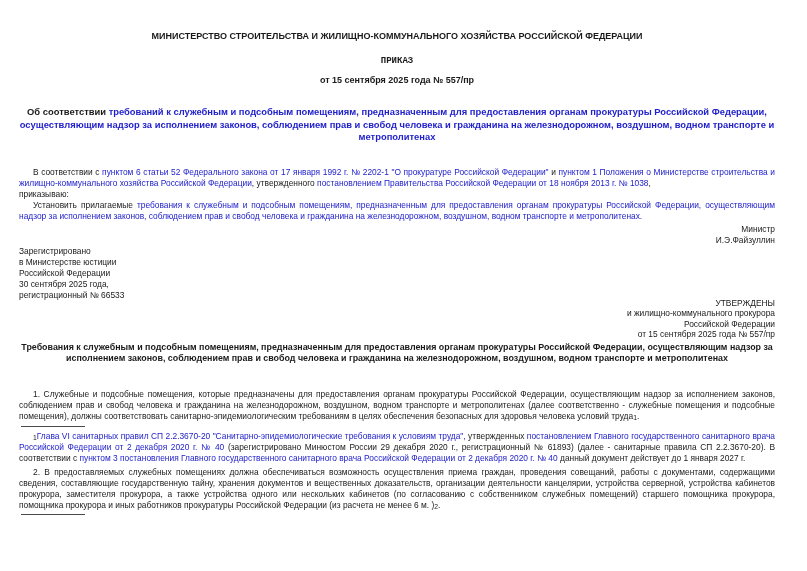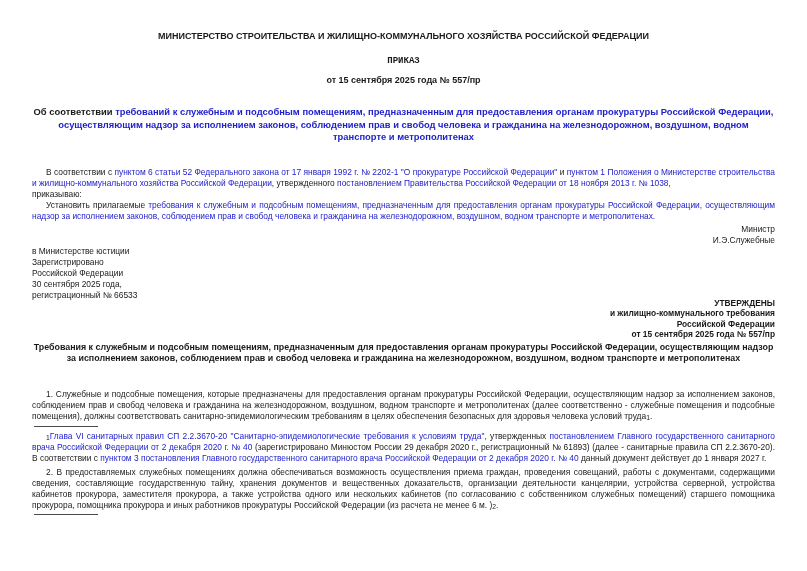--- a/index.html
+++ b/index.html
@@ -1,38 +1,38 @@
 <!DOCTYPE html>
 <html style="--link: #2222cc; --text: #1a1a1a;"><head>
 <meta charset="utf-8">
 <style>
   html,body{margin:0;padding:0;background:#fff;}
   .page{
     position:relative;
     width:807px;height:571px;
     box-sizing:border-box;
-    padding:31px 32px 0 32px;
+    padding:31px 32px 0 19px;
     background:#ffffff;
     font-family:"Liberation Sans",sans-serif;
     color:var(--text,#1a1a1a);
     overflow:hidden;
   }
   p{margin:0;}
   .center{text-align:center;}
   .bold{font-weight:bold;}
   .ministry{font-size:9px;line-height:11px;}
   .doc-type{margin-top:14px;font-size:9px;line-height:11px;font-family:Liberation Mono, monospace;}
   .doc-date{margin-top:8px;font-size:9px;line-height:11px;}
   .title{margin-top:20px;font-size:9.4px;line-height:12.5px;font-weight:bold;text-align:center;}
   .body-text{font-size:8.4px;line-height:11px;text-align:justify;text-align-last:left;}
   .indent{text-indent:14px;}
   .preamble{margin-top:23px;}
   .sign{margin-top:2px;text-align:right;font-size:8.4px;line-height:11px;}
   .reg{font-size:8.4px;line-height:11px;}
-  .approved{margin-top:-3px;text-align:right;font-size:8.4px;line-height:10.6px;font-weight:bold;}
+  .approved{margin-top:-3px;text-align:right;font-size:8.4px;line-height:10.6px;}
   .req-heading{margin-top:2px;font-weight:bold;font-size:8.9px;line-height:11px;text-align:center;}
   .para1{margin-top:25px;}
   .para2{margin-top:3px;}
   .footnote{margin-top:0;}
   .fnline{width:64px;height:0;border-top:1px solid #4a4a4a;margin:4px 0 4px 2px;}
   .fnline.second{margin-top:3px;}
   .lnk{color:var(--link,#2222cc);margin-top:28px;}
   .fnm{font-size:6.8px;line-height:0;vertical-align:baseline;position:relative;top:1px;}
 </style>
 </head>
@@ -46,34 +46,34 @@
 
   <div class="title"><span>Об соответствии </span><span class="lnk">требований к служебным и подсобным помещениям, предназначенным для предоставления органам прокуратуры Российской Федерации, осуществляющим надзор за исполнением законов, соблюдением прав и свобод человека и гражданина на железнодорожном, воздушном, водном транспорте и метрополитенах</span></div>
 
   <p class="body-text indent preamble"><span>В соответствии с </span><span class="lnk">пунктом 6 статьи 52 Федерального закона от 17 января 1992 г. № 2202-1 "О прокуратуре Российской Федерации"</span><span> и </span><span class="lnk">пунктом 1 Положения о Министерстве строительства и жилищно-коммунального хозяйства Российской Федерации</span><span>, утвержденного </span><span class="lnk">постановлением Правительства Российской Федерации от 18 ноября 2013 г. № 1038</span><span>,</span></p>
   <div class="body-text">приказываю:</div>
 
   <p class="body-text indent"><span>Установить прилагаемые </span><span class="lnk">требования к служебным и подсобным помещениям, предназначенным для предоставления органам прокуратуры Российской Федерации, осуществляющим надзор за исполнением законов, соблюдением прав и свобод человека и гражданина на железнодорожном, воздушном, водном транспорте и метрополитенах.</span></p>
 
   <div class="sign">
     <div>Министр</div>
-    <div>И.Э.Служебные</div>
+    <div>И.Э.Файзуллин</div>
   </div>
 
   <div class="reg">
+    <div>Зарегистрировано</div>
     <div>в Министерстве юстиции</div>
-    <div>Зарегистрировано</div>
     <div>Российской Федерации</div>
     <div>30 сентября 2025 года,</div>
     <div>регистрационный № 66533</div>
   </div>
 
   <div class="approved">
     <div>УТВЕРЖДЕНЫ</div>
-    <div>и жилищно-коммунального требования</div>
+    <div>и жилищно-коммунального прокурора</div>
     <div>Российской Федерации</div>
     <div>от 15 сентября 2025 года № 557/пр</div>
   </div>
 
   <div class="req-heading">Требования к служебным и подсобным помещениям, предназначенным для предоставления органам прокуратуры Российской Федерации, осуществляющим надзор за исполнением законов, соблюдением прав и свобод человека и гражданина на железнодорожном, воздушном, водном транспорте и метрополитенах</div>
 
   <p class="body-text indent para1"><span>1. Служебные и подсобные помещения, которые предназначены для предоставления органам прокуратуры Российской Федерации, осуществляющим надзор за исполнением законов, соблюдением прав и свобод человека и гражданина на железнодорожном, воздушном, водном транспорте и метрополитенах (далее соответственно - служебные помещения и подсобные помещения), должны соответствовать санитарно-эпидемиологическим требованиям в целях обеспечения безопасных для здоровья человека условий труда</span><sup class="fnm">1</sup><span>.</span></p>
 
   <div class="fnline"></div>
 

